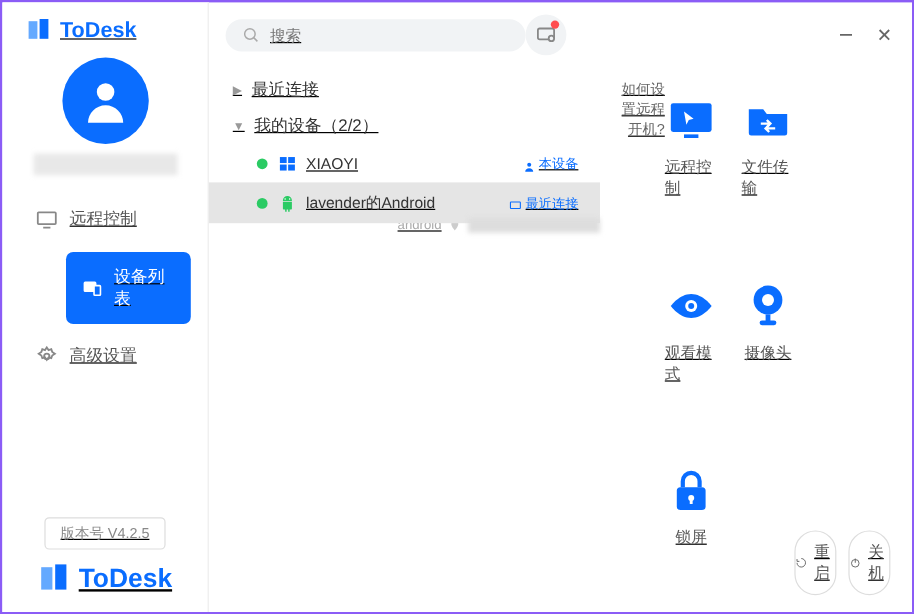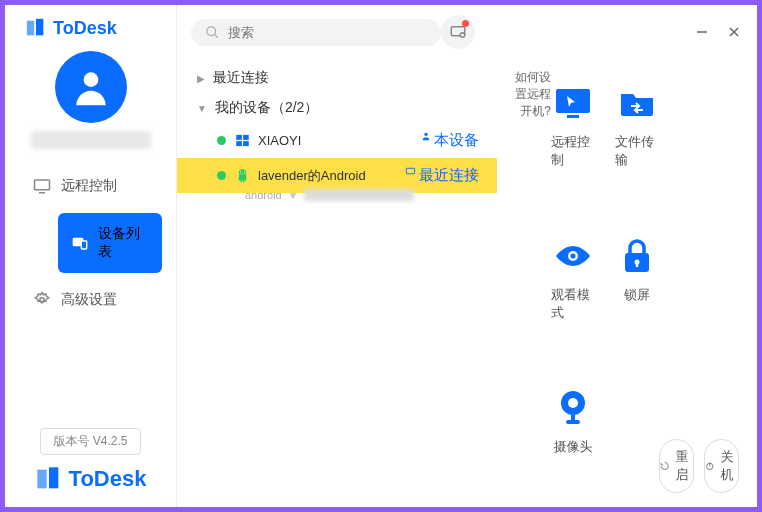--- a/index.html
+++ b/index.html
@@ -1,48 +1,48 @@
 <!DOCTYPE html>
 <html><head>
 <meta charset="utf-8">
 <style>
 * { margin: 0; padding: 0; box-sizing: border-box; font-family: "Microsoft YaHei", -apple-system, sans-serif; }
 body { width: 762px; height: 512px; overflow: hidden; background: #fff; }
-.app { display: flex; width: 100%; height: 100%; border: 5px solid #8b5cf6; }
+.app { display: flex; width: 100%; height: 100%; border: 2px solid #8b5cf6; text-decoration: underline; }
 .sidebar { width: 172px; background: #fff; display: flex; flex-direction: column; align-items: center; border-right: 1px solid #ededed; }
 .logo { display: flex; align-items: center; gap: 6px; padding: 12px 0 8px 0; color: #0a6dff; font-size: 18px; font-weight: 600; width: 100%; padding-left: 20px; }
 .avatar-wrap { margin: 4px 0 8px 0; }
 .avatar { width: 72px; height: 72px; border-radius: 50%; background: #0a6dff; display: flex; align-items: center; justify-content: center; }
 .username { width: 120px; height: 18px; background: #e8e8e8; filter: blur(2px); margin-bottom: 16px; }
 .nav { width: 100%; display: flex; flex-direction: column; gap: 6px; padding: 0 14px; }
 .nav-item { display: flex; align-items: center; gap: 10px; padding: 12px 14px; font-size: 14px; color: #555; border-radius: 6px; cursor: pointer; }
-.nav-item.active { background: #0a6dff; color: #000000; margin-left: 39px; }
+.nav-item.active { background: #0a6dff; color: #ffffff; margin-left: 39px; }
 .nav-item.active svg { stroke: #fff; fill: #fff; }
 .spacer { flex: 1; }
 .version-badge { font-size: 12px; color: #888; border: 1px solid #ddd; border-radius: 4px; padding: 4px 12px; margin-bottom: 10px; }
 .brand-bottom { display: flex; align-items: center; gap: 6px; color: #0a6dff; font-size: 22px; font-weight: 600; padding-bottom: 14px; }
 .main { flex: 1; display: flex; flex-direction: column; }
 .top-bar { display: flex; align-items: center; padding: 10px 14px; }
 .search-box { flex: 0 0 250px; display: flex; align-items: center; gap: 8px; background: #f1f3f5; border-radius: 18px; padding: 6px 14px; color: #aaa; font-size: 13px; }
 .search-box input { border: none; background: transparent; outline: none; flex: 1; font-size: 13px; }
 .connect-btn { width: 34px; height: 34px; border-radius: 50%; background: #f1f3f5; display: flex; align-items: center; justify-content: center; position: relative; }
 .red-dot { position: absolute; top: 5px; right: 6px; width: 7px; height: 7px; background: #ff4d4f; border-radius: 50%; }
 .window-ctrls { margin-left: auto; display: flex; gap: 14px; color: #666; font-size: 16px; }
 .window-ctrls span { cursor: pointer; display: inline-flex; align-items: center; justify-content: center; width: 18px; height: 18px; }
 .content { flex: 1; display: flex; }
 .device-col { flex: 1; padding: 4px 0 0 0; }
 .group { padding: 6px 20px; display: flex; align-items: center; gap: 8px; font-size: 14px; color: #333; cursor: pointer; }
 .tri { font-size: 10px; color: #999; }
 .device-row { padding: 8px 18px 8px 40px; display: flex; align-items: center; gap: 8px; font-size: 13px; position: relative; }
-.device-row.selected { background: #fde047; }
+.device-row.selected { background: #e5e5e5; }
 .status-dot { width: 9px; height: 9px; border-radius: 50%; background: #2bcb64; }
 .os-icon { width: 16px; height: 16px; display: inline-flex; align-items: center; justify-content: center; }
 .device-name { color: #333; flex: 1; }
-.device-tag { font-size: 15px; color: #0a6dff; display: flex; align-items: flex-start; gap: 3px; }
-.device-sub { font-size: 11px; color: #aaa; padding-left: 68px; margin-top: -4px; display: flex; align-items: center; gap: 6px; }
+.device-tag { font-size: 11px; color: #0a6dff; display: flex; align-items: flex-end; gap: 3px; }
+.device-sub { font-size: 11px; color: #aaa; padding-left: 68px; margin-top: -4px; display: flex; align-items: center; gap: 6px; justify-content: flex-end; }
 .device-sub .blur { width: 110px; height: 12px; background: #ddd; filter: blur(2px); }
 .action-col { width: 260px; padding: 10px 18px 14px 18px; display: flex; flex-direction: row; }
 .help-link { font-size: 12px; color: #666; text-align: right; margin-bottom: 16px; cursor: pointer; }
 .action-grid { display: grid; grid-template-columns: 1fr 1fr; gap: 28px 20px; justify-items: center; margin-top: 12px; }
 .action-item { display: flex; flex-direction: column; align-items: center; gap: 8px; cursor: pointer; }
 .action-icon { width: 44px; height: 44px; display: flex; align-items: center; justify-content: center; }
 .action-label { font-size: 13px; color: #555; }
 .bottom-btns { margin-top: auto; display: flex; gap: 10px; padding-top: 18px; }
 .pill-btn { flex: 1; border: 1px solid #ddd; border-radius: 20px; padding: 8px 0; font-size: 13px; color: #555; display: flex; align-items: center; justify-content: center; gap: 6px; cursor: pointer; background: #fff; }
 </style>
@@ -216,40 +216,40 @@
                 <svg width="40" height="28" viewBox="0 0 40 28">
                   <path d="M20 4C10 4 3 14 3 14s7 10 17 10 17-10 17-10S30 4 20 4z" fill="#0a6dff"></path>
                   <circle cx="20" cy="14" r="5" fill="#fff"></circle>
                   <circle cx="20" cy="14" r="2.5" fill="#0a6dff"></circle>
                 </svg>
               </div>
             <span class="action-label">观看模式</span>
           </div>
           <div class="action-item">
             <div class="action-icon">
+                <svg width="34" height="36" viewBox="0 0 34 36">
+                  <circle cx="17" cy="13" r="12" fill="#0a6dff"></circle>
+                  <circle cx="17" cy="13" r="5" fill="#fff"></circle>
+                  <rect x="10" y="30" width="14" height="4" rx="2" fill="#0a6dff"></rect>
+                  <rect x="15" y="25" width="4" height="6" fill="#0a6dff"></rect>
+                </svg>
+              </div>
+            <span class="action-label">摄像头</span>
+          </div>
+          <div class="action-item">
+            <div class="action-icon">
                 <svg width="32" height="36" viewBox="0 0 32 36">
                   <rect x="4" y="15" width="24" height="19" rx="3" fill="#0a6dff"></rect>
                   <path d="M9 15v-5a7 7 0 0114 0v5" stroke="#0a6dff" stroke-width="3.5" fill="none"></path>
                   <circle cx="16" cy="24" r="2.5" fill="#fff"></circle>
                   <rect x="14.8" y="25" width="2.4" height="4" fill="#fff"></rect>
                 </svg>
               </div>
             <span class="action-label">锁屏</span>
           </div>
-          <div class="action-item">
-            <div class="action-icon">
-                <svg width="34" height="36" viewBox="0 0 34 36">
-                  <circle cx="17" cy="13" r="12" fill="#0a6dff"></circle>
-                  <circle cx="17" cy="13" r="5" fill="#fff"></circle>
-                  <rect x="10" y="30" width="14" height="4" rx="2" fill="#0a6dff"></rect>
-                  <rect x="15" y="25" width="4" height="6" fill="#0a6dff"></rect>
-                </svg>
-              </div>
-            <span class="action-label">摄像头</span>
-          </div>
         </div>
         <div class="bottom-btns">
           <div class="pill-btn">
             <svg width="14" height="14" viewBox="0 0 24 24" fill="none" stroke="#666" stroke-width="2">
                 <path d="M3 12a9 9 0 109-9"></path>
                 <path d="M3 4v5h5"></path>
               </svg>
             <span>重启</span>
           </div>
           <div class="pill-btn">

